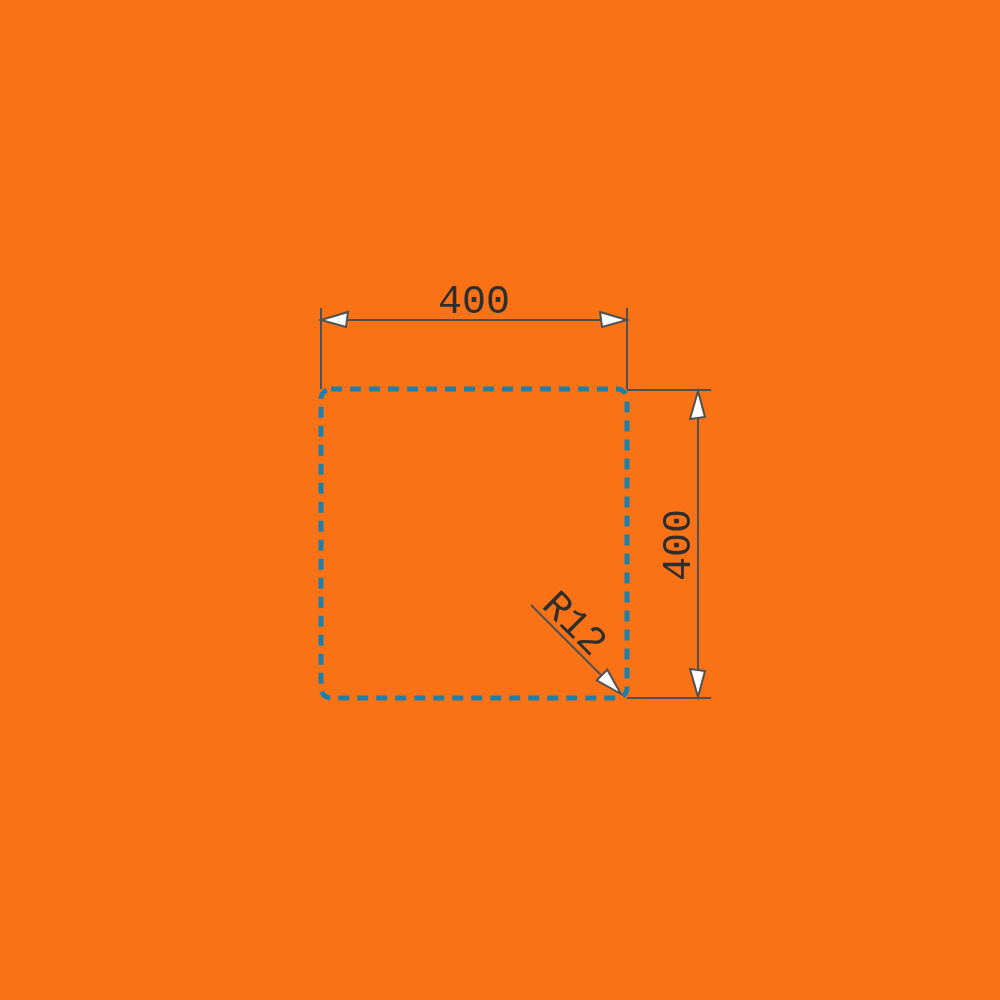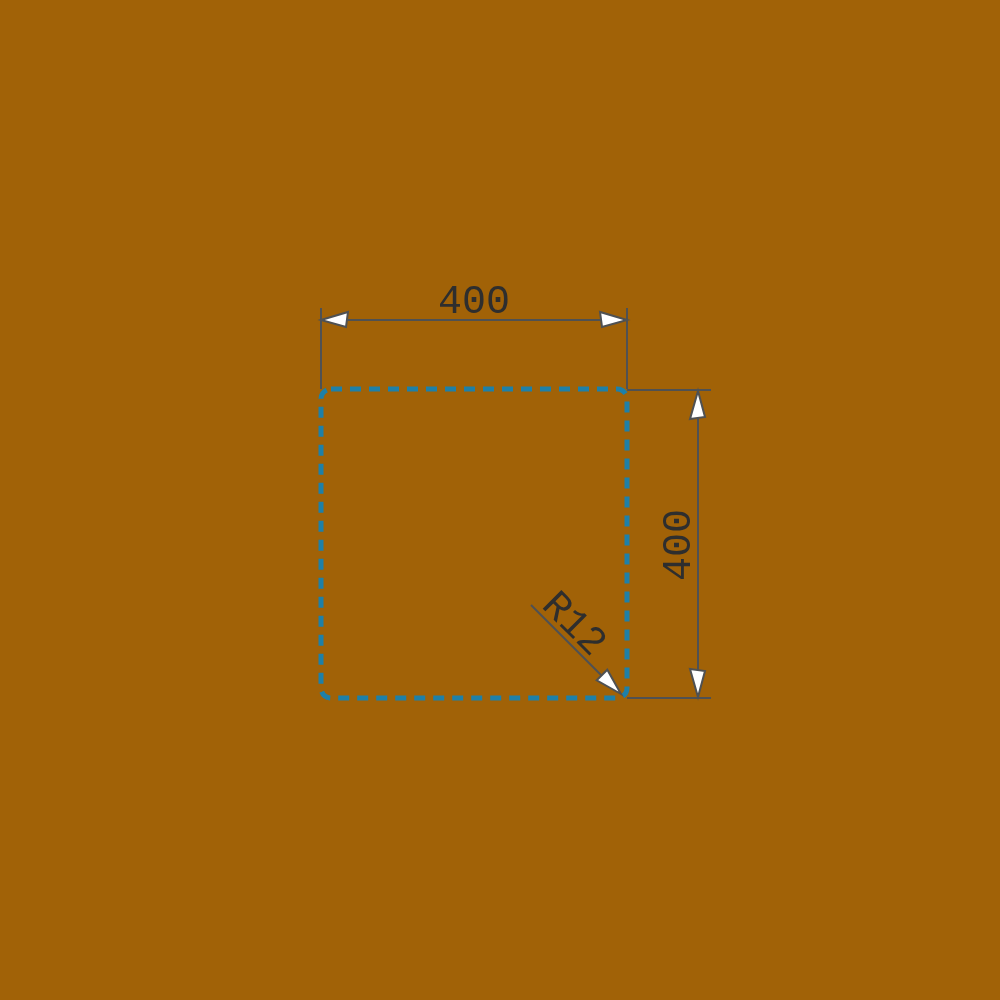--- a/index.html
+++ b/index.html
@@ -4,21 +4,21 @@
 <style>
   * { margin: 0; padding: 0; box-sizing: border-box; }
   html, body {
     width: 1000px; height: 1000px;
     background: #ffffff;
     font-family: "Liberation Sans", sans-serif;
   }
   .canvas {
     position: relative;
     width: 1000px; height: 1000px;
-    background: #a16207;
+    background: #f97316;
     overflow: hidden;
   }
   svg.drawing { display: block; width: 1000px; height: 1000px; }
   svg.drawing text {
     font-family: "Liberation Mono", monospace;
     font-size: 40px;
     font-weight: 400;
   }
   .dim-stroke { fill: none; stroke-width: 2px; }
   .arrowhead { fill: #ffffff; stroke-width: 2px; }

